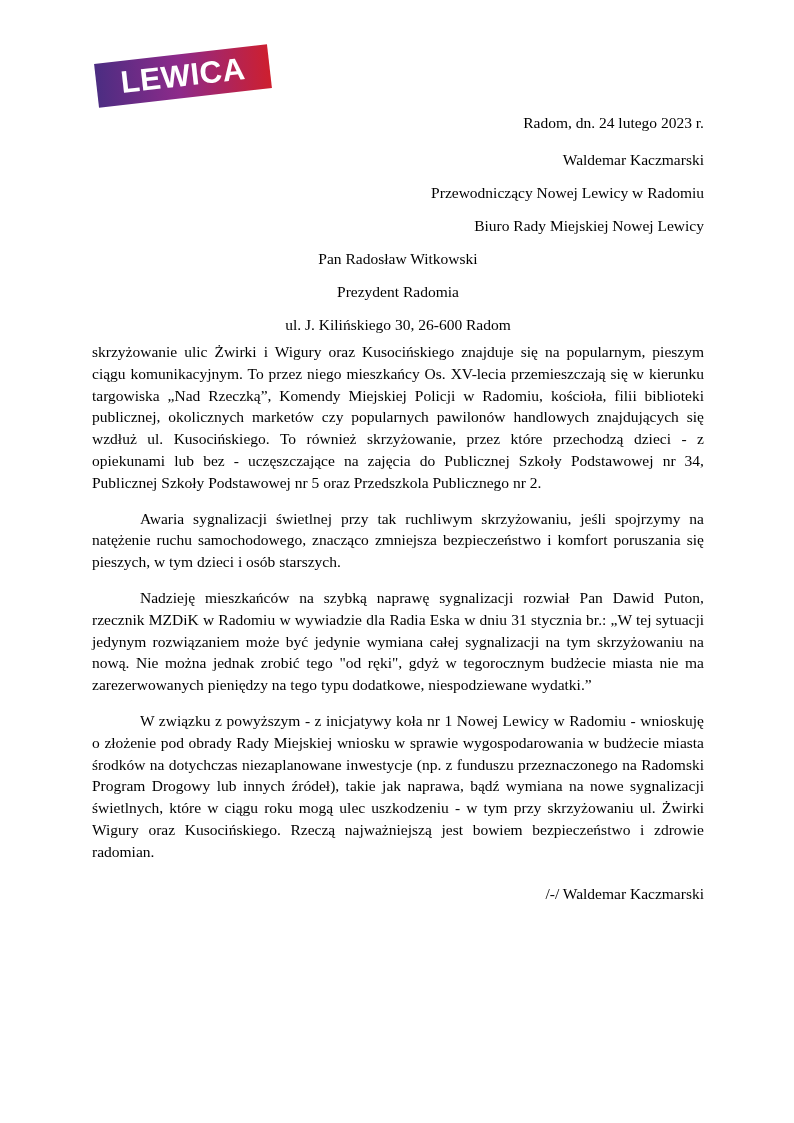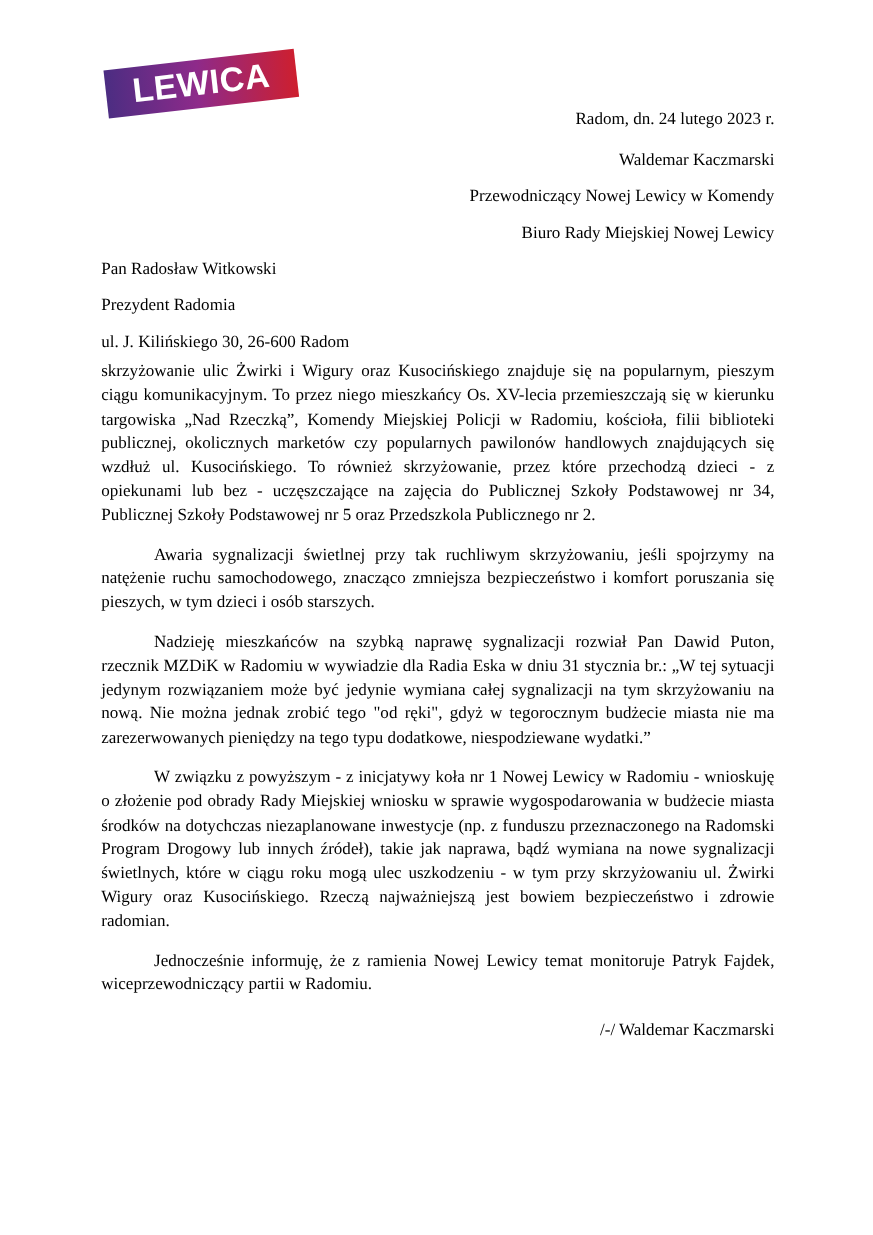--- a/index.html
+++ b/index.html
@@ -36,33 +36,34 @@
     font-family: "Liberation Sans", "DejaVu Sans", sans-serif;
     font-weight: 700;
     font-size: 31px;
     letter-spacing: 0.5px;
     color: #ffffff;
     line-height: 1;
     padding-bottom: 2px;
   }
   
   .date-line {
+    margin-top: 14px;
     text-align: right;
     font-size: 15.5px;
     line-height: 22px;
   }
   .sender-block {
     margin-top: 9px;
     text-align: right;
     font-size: 15.5px;
     line-height: 33px;
   }
   .recipient-block {
     margin-top: 0px;
-    text-align: left;
+    text-align: center;
     font-size: 15.5px;
     line-height: 33px;
   }
   
   .salutation {
     margin: 12px 0 8px 0;
     font-size: 15.5px;
     line-height: 22px;
   }
   p.body-par {
@@ -90,39 +91,38 @@
 <div class="page">
 
   <div class="logo-banner" style="background: linear-gradient(93deg, rgb(75, 45, 130) 0%, rgb(142, 42, 138) 48%, rgb(206, 31, 46) 100%);">
     <span class="logo-text" style="color: rgb(255, 255, 255);">LEWICA</span>
   </div>
 
   <div class="date-line">Radom, dn. 24 lutego 2023 r.</div>
 
   <div class="sender-block">
     <div>Waldemar Kaczmarski</div>
-    <div>Przewodniczący Nowej Lewicy w Komendy</div>
+    <div>Przewodniczący Nowej Lewicy w Radomiu</div>
     <div>Biuro Rady Miejskiej Nowej Lewicy</div>
   </div>
 
   <div class="recipient-block">
     <div>Pan Radosław Witkowski</div>
     <div>Prezydent Radomia</div>
     <div>ul. J. Kilińskiego 30, 26-600 Radom</div>
   </div>
 
 
   <p class="body-par">skrzyżowanie ulic Żwirki i Wigury oraz Kusocińskiego znajduje się na popularnym, pieszym ciągu komunikacyjnym. To przez niego mieszkańcy Os. XV-lecia przemieszczają się w kierunku targowiska „Nad Rzeczką”, Komendy Miejskiej Policji w Radomiu, kościoła, filii biblioteki publicznej, okolicznych marketów czy popularnych pawilonów handlowych znajdujących się wzdłuż ul. Kusocińskiego. To również skrzyżowanie, przez które przechodzą dzieci - z opiekunami lub bez - uczęszczające na zajęcia do Publicznej Szkoły Podstawowej nr 34, Publicznej Szkoły Podstawowej nr 5 oraz Przedszkola Publicznego nr 2.</p>
 
   <p class="body-par indent">Awaria sygnalizacji świetlnej przy tak ruchliwym skrzyżowaniu, jeśli spojrzymy na natężenie ruchu samochodowego, znacząco zmniejsza bezpieczeństwo i komfort poruszania się pieszych, w tym dzieci i osób starszych.</p>
 
   <p class="body-par indent"><span>Nadzieję mieszkańców na szybką naprawę sygnalizacji rozwiał Pan Dawid Puton,  rzecznik MZDiK w Radomiu w wywiadzie dla Radia Eska w dniu 31 stycznia br.: </span><span class="quote-italic">„W tej sytuacji jedynym rozwiązaniem może być jedynie wymiana całej sygnalizacji na tym skrzyżowaniu na nową. Nie można jednak zrobić tego "od ręki", gdyż w tegorocznym budżecie miasta nie ma zarezerwowanych pieniędzy na tego typu dodatkowe, niespodziewane wydatki.”</span></p>
 
   <p class="body-par indent">W związku z powyższym - z inicjatywy koła nr 1 Nowej Lewicy w Radomiu - wnioskuję o złożenie pod obrady Rady Miejskiej wniosku w sprawie wygospodarowania w budżecie miasta środków na dotychczas niezaplanowane inwestycje (np. z funduszu przeznaczonego na Radomski Program Drogowy lub innych źródeł), takie jak naprawa, bądź wymiana na nowe sygnalizacji świetlnych, które w ciągu roku mogą ulec uszkodzeniu - w tym przy skrzyżowaniu ul. Żwirki Wigury oraz Kusocińskiego. Rzeczą najważniejszą jest bowiem bezpieczeństwo i zdrowie radomian.</p>
 
-  <p class="body-par indent">Jednocześnie informuję, że z ramienia Nowej Lewicy temat monitoruje Patryk Fajdek, wiceprzewodniczący partii w Radomiu.</p>
 
 
   <div class="closing-block">
     <div>/-/ Waldemar Kaczmarski</div>
   </div>
 
 </div>
 
 </body></html>

